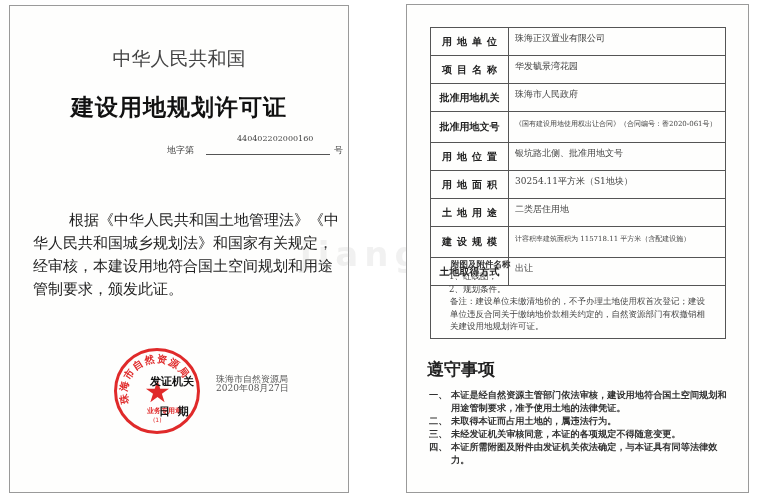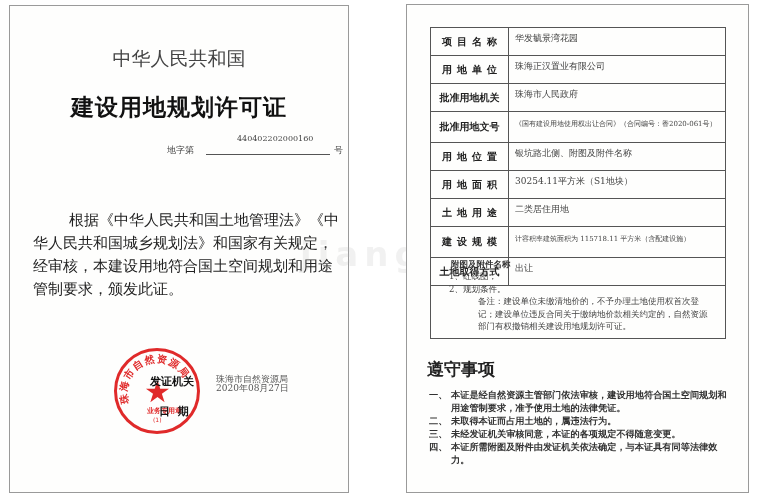--- a/index.html
+++ b/index.html
@@ -33,21 +33,21 @@
   table.info { position:absolute; left:23px; top:22px; width:296px; border-collapse:collapse; }
   table.info td { border:1.5px solid #555; height:23px; padding:0; font-size:9px; }
   table.info td.lab { width:77px; text-align:center; font-weight:bold; font-size:10px; color:#222; }
   table.info td.lab.spaced { letter-spacing:5px; text-indent:5px; }
   table.info td.val { padding-left:6px; color:#444; vertical-align:top; padding-top:4px; font-family:"DejaVu Serif", serif; }
   table.info td.val.small { font-size:7px; padding-top:7px; white-space:nowrap; overflow:hidden; }
   .attach { position:absolute; left:23px; top:245px; width:296px; height:89px; border:1.5px solid #555; border-top:none; box-sizing:border-box;
             padding:9px 8px 0 12px; font-size:8.5px; color:#444; line-height:12.5px; font-family:"DejaVu Serif", serif; }
   .attach .head { font-weight:bold; color:#333; line-height:11px;padding-left:8px; }
   .attach .item { padding-left:6px; }
-  .attach .note { padding-left:7px; padding-right:4px;margin-left:28px; }
+  .attach .note { padding-left:7px; padding-right:4px; }
 
   .rules-title { position:absolute; left:20px; top:353px; font-size:17px; font-weight:bold; color:#222; }
   .rules { position:absolute; left:22px; top:383px; width:305px; font-size:9.2px; font-weight:bold; color:#333; line-height:13px; }
   .rules .rule { display:flex; }
   .rules .rule .mark { width:22px; flex:none; }
   .watermark { position:absolute; left:300px; top:234px; font-size:34px; color:rgba(180,180,180,0.18); font-weight:bold; letter-spacing:6px; }
 </style>
 </head>
 <body>
 
@@ -81,38 +81,38 @@
   <div class="issuer">珠海市自然资源局</div>
   <div class="issue-date">2020年08月27日</div>
 </div>
 
 <div class="watermark">jiangshi</div>
 
 <div id="right-page" class="page">
   <table class="info">
     <tbody id="info-body">
         <tr>
+          <td class="lab spaced">用地单位</td>
+          <td class="val">珠海正汉置业有限公司</td>
+        </tr>
+        <tr>
           <td class="lab spaced">项目名称</td>
           <td class="val">华发毓景湾花园</td>
-        </tr>
-        <tr>
-          <td class="lab spaced">用地单位</td>
-          <td class="val">珠海正汉置业有限公司</td>
         </tr>
         <tr>
           <td class="lab">批准用地机关</td>
           <td class="val">珠海市人民政府</td>
         </tr>
         <tr>
           <td class="lab">批准用地文号</td>
           <td class="val small">《国有建设用地使用权出让合同》（合同编号：香2020-061号）</td>
         </tr>
         <tr>
           <td class="lab spaced">用地位置</td>
-          <td class="val">银坑路北侧、附图及附件名称</td>
+          <td class="val">银坑路北侧、批准用地文号</td>
         </tr>
         <tr>
           <td class="lab spaced">用地面积</td>
           <td class="val">30254.11平方米（S1地块）</td>
         </tr>
         <tr>
           <td class="lab spaced">土地用途</td>
           <td class="val">二类居住用地</td>
         </tr>
         <tr>

